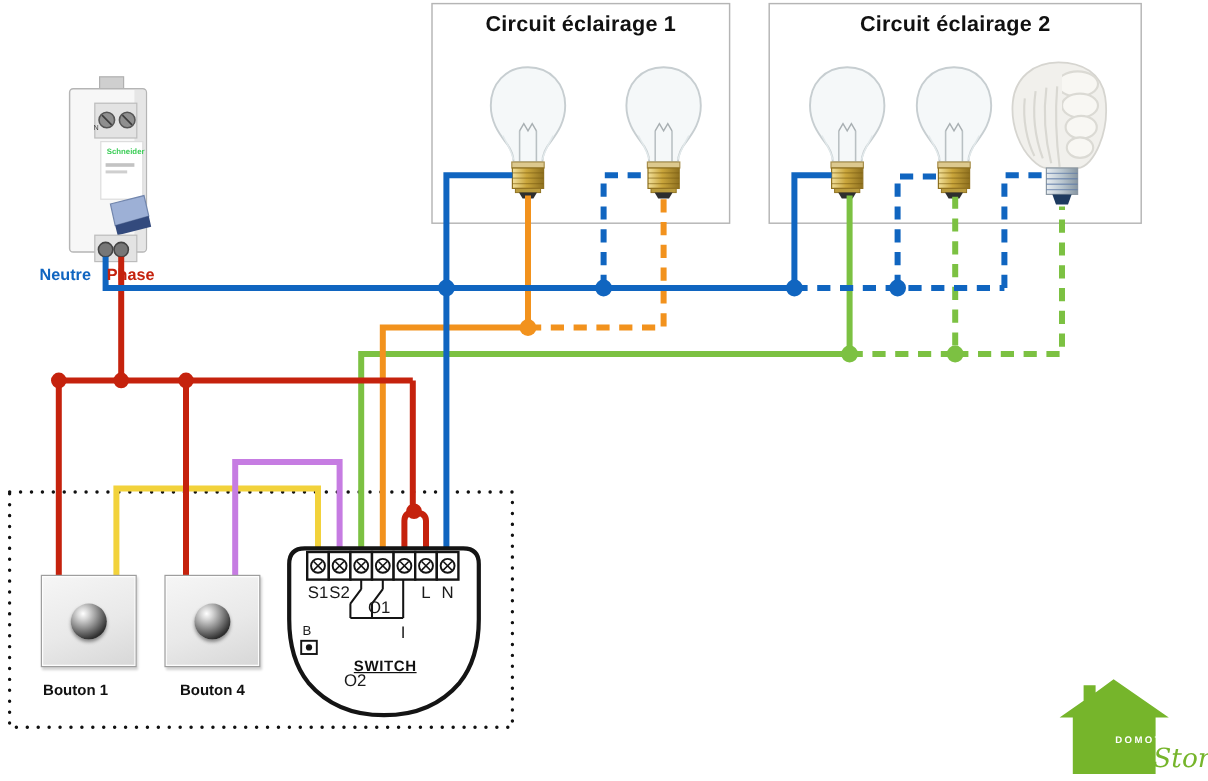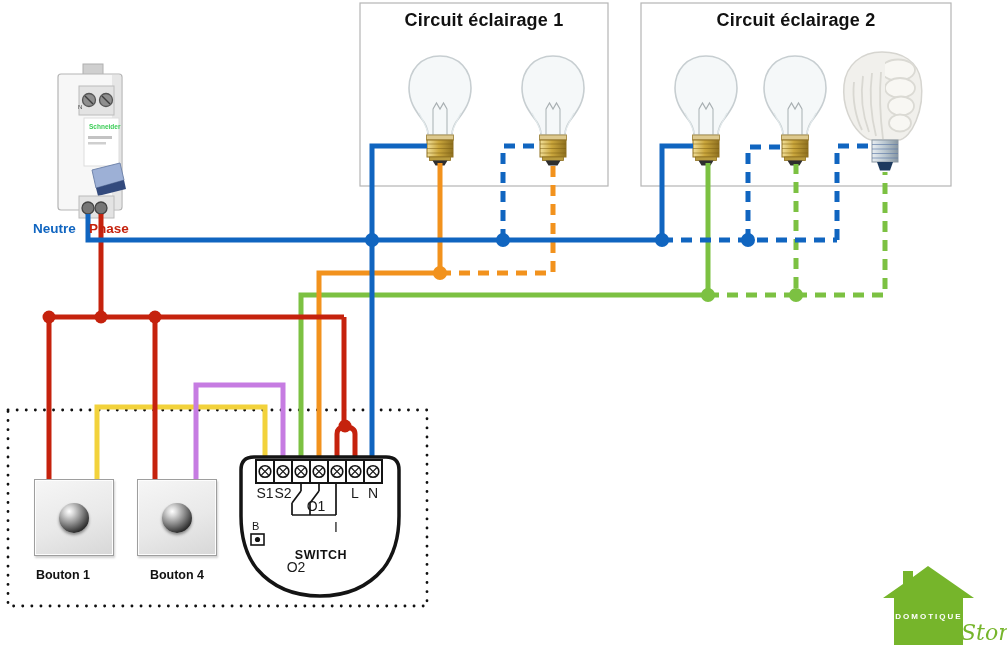--- a/index.html
+++ b/index.html
@@ -22,25 +22,25 @@
   .d-c2{fill:var(--c-circuit2);}
 
   
   .lbl{position:absolute;white-space:nowrap;color:#111;}
   .ctr{transform:translateX(-50%);}
   .circuit-title{font-size:18px;font-weight:bold;letter-spacing:.2px;}
   .neutral-lbl{font-size:13.5px;font-weight:bold;color:var(--c-neutral);}
   .phase-lbl{font-size:13.5px;font-weight:bold;color:var(--c-phase);}
   .btn-lbl{font-size:12.5px;font-weight:bold;}
   .term-lbl{font-size:14px;color:#1a1a1a;}
-  .sw-lbl{font-size:12.5px;font-weight:bold;letter-spacing:.5px;}
+  .sw-lbl{font-size:12.5px;font-weight:bold;letter-spacing:.5px;text-decoration:underline;}
   .b-lbl{font-size:11px;color:#1a1a1a;}
   .breaker-n{font-size:6px;color:#444;}
   .brand-lbl{font-size:6.5px;font-weight:bold;color:#3dcd58;}
-  .logo-name{font-size:8px;font-weight:bold;color:#fff;letter-spacing:2px;text-transform:uppercase;}
+  .logo-name{font-size:8px;font-weight:bold;color:#fff;letter-spacing:2px;text-transform:uppercase;margin-left:34px;}
   .logo-store{font-family:"DejaVu Serif",serif;font-style:italic;font-size:22px;color:var(--c-logo);}
 
   
   .plate{position:absolute;width:78px;height:75px;border:1px solid #9e9e9e;
          background:linear-gradient(160deg,#f6f6f6 0%,#e9e9e9 55%,#d7d7d7 100%);
          box-shadow:inset 0 0 0 1px #fdfdfd,1px 2px 2px rgba(0,0,0,.18);}
   .knob{position:absolute;left:50%;top:50%;width:30px;height:30px;border-radius:50%;
         transform:translate(-50%,-50%);
         background:radial-gradient(circle at 34% 28%,#ffffff 0%,#d8d8d8 16%,#8e8e8e 42%,#2d2d2d 75%,#6e6e6e 100%);
         box-shadow:0 2px 3px rgba(0,0,0,.4);}

